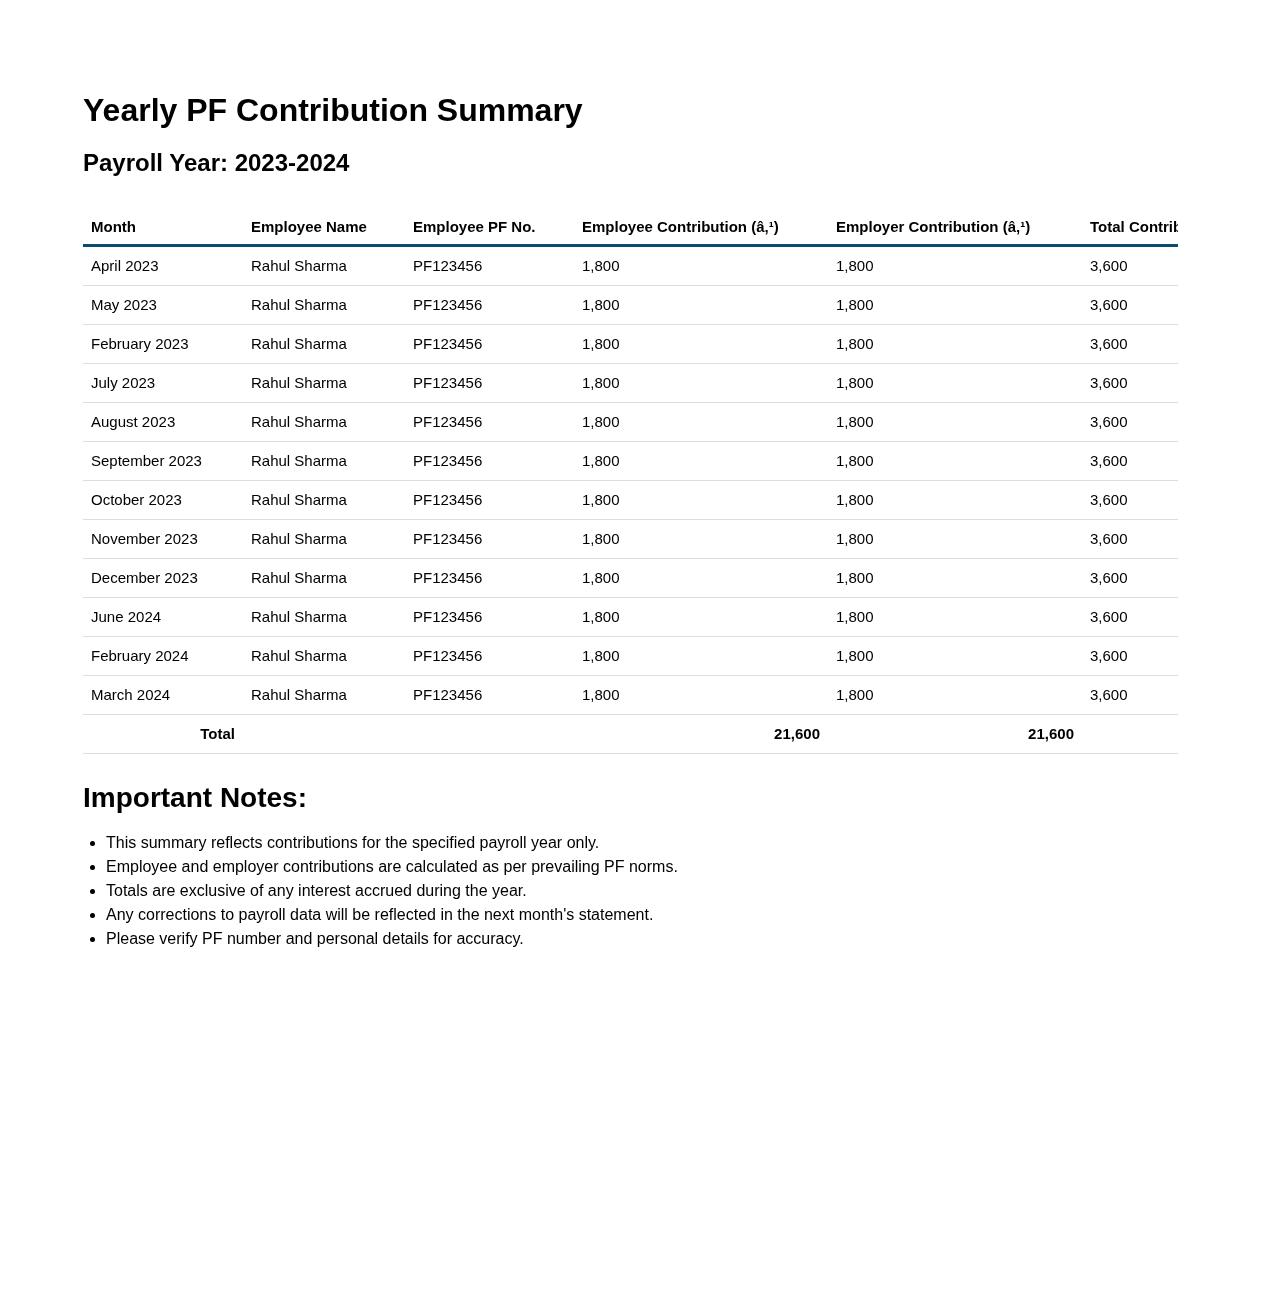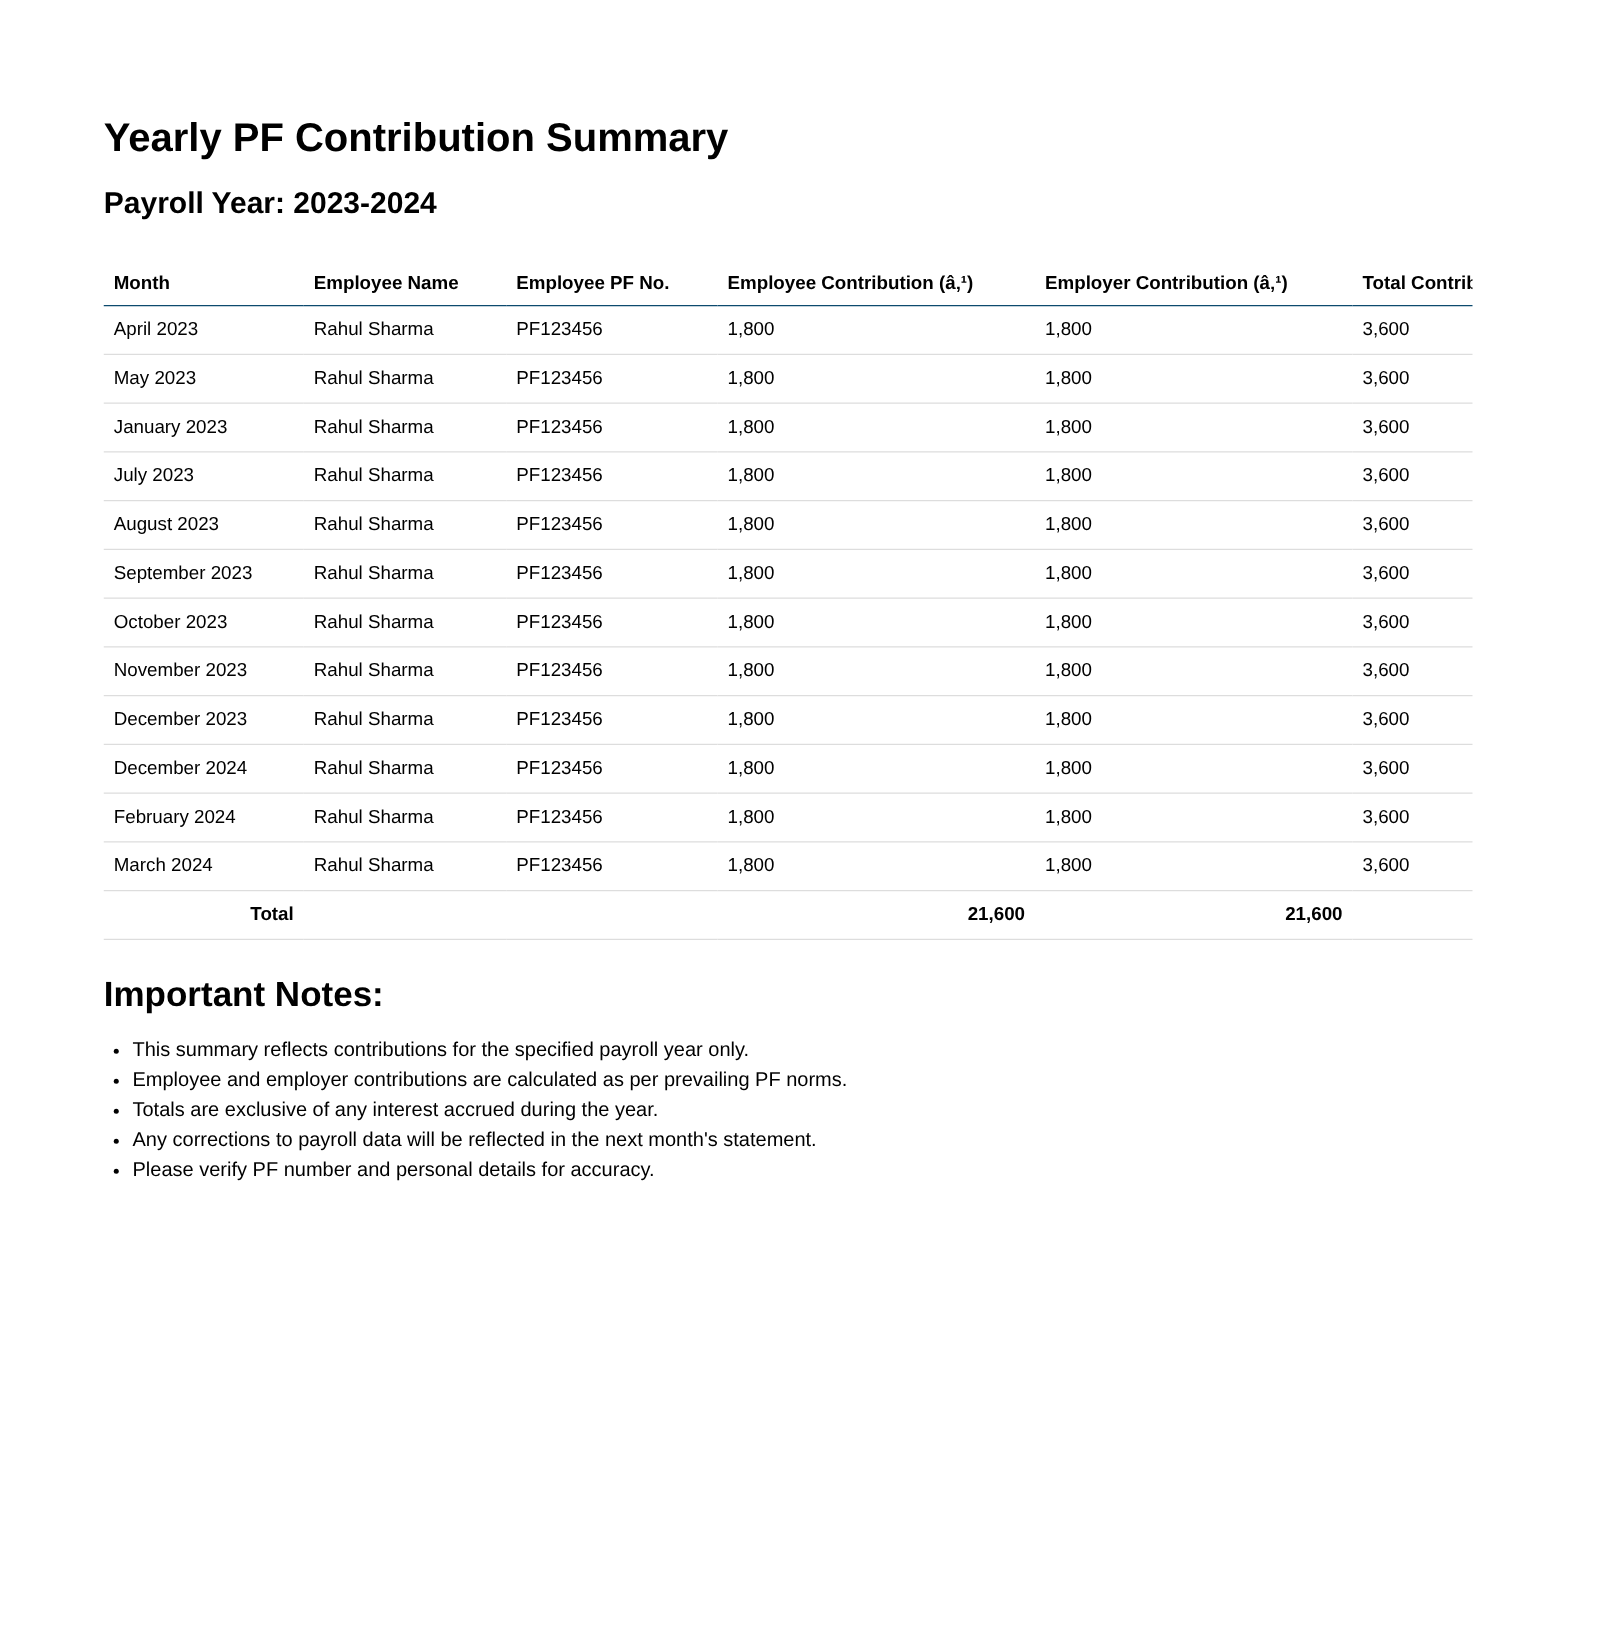--- a/index.html
+++ b/index.html
@@ -32,21 +32,21 @@
     border-collapse: collapse;
     margin-top: 36px;
     width: 1113px;
     table-layout: fixed;
   }
   table.pf-table th {
     text-align: left;
     font-size: 15px;
     font-weight: bold;
     padding: 6px 8px 8px 8px;
-    border-bottom: 1px solid #0c4a6e;
+    border-bottom: 3px solid #0c4a6e;
     line-height: 18px;
     white-space: nowrap;
   }
   table.pf-table td {
     text-align: left;
     font-size: 15px;
     font-weight: normal;
     padding: 10px 8px;
     border-bottom: 1px solid #ddd;
     line-height: 18px;
@@ -106,21 +106,21 @@
         </tr>
         <tr>
           <td>May 2023</td>
           <td>Rahul Sharma</td>
           <td>PF123456</td>
           <td>1,800</td>
           <td>1,800</td>
           <td>3,600</td>
         </tr>
         <tr>
-          <td>January 2023</td>
+          <td>February 2023</td>
           <td>Rahul Sharma</td>
           <td>PF123456</td>
           <td>1,800</td>
           <td>1,800</td>
           <td>3,600</td>
         </tr>
         <tr>
           <td>July 2023</td>
           <td>Rahul Sharma</td>
           <td>PF123456</td>
@@ -162,21 +162,21 @@
         </tr>
         <tr>
           <td>December 2023</td>
           <td>Rahul Sharma</td>
           <td>PF123456</td>
           <td>1,800</td>
           <td>1,800</td>
           <td>3,600</td>
         </tr>
         <tr>
-          <td>December 2024</td>
+          <td>June 2024</td>
           <td>Rahul Sharma</td>
           <td>PF123456</td>
           <td>1,800</td>
           <td>1,800</td>
           <td>3,600</td>
         </tr>
         <tr>
           <td>February 2024</td>
           <td>Rahul Sharma</td>
           <td>PF123456</td>

